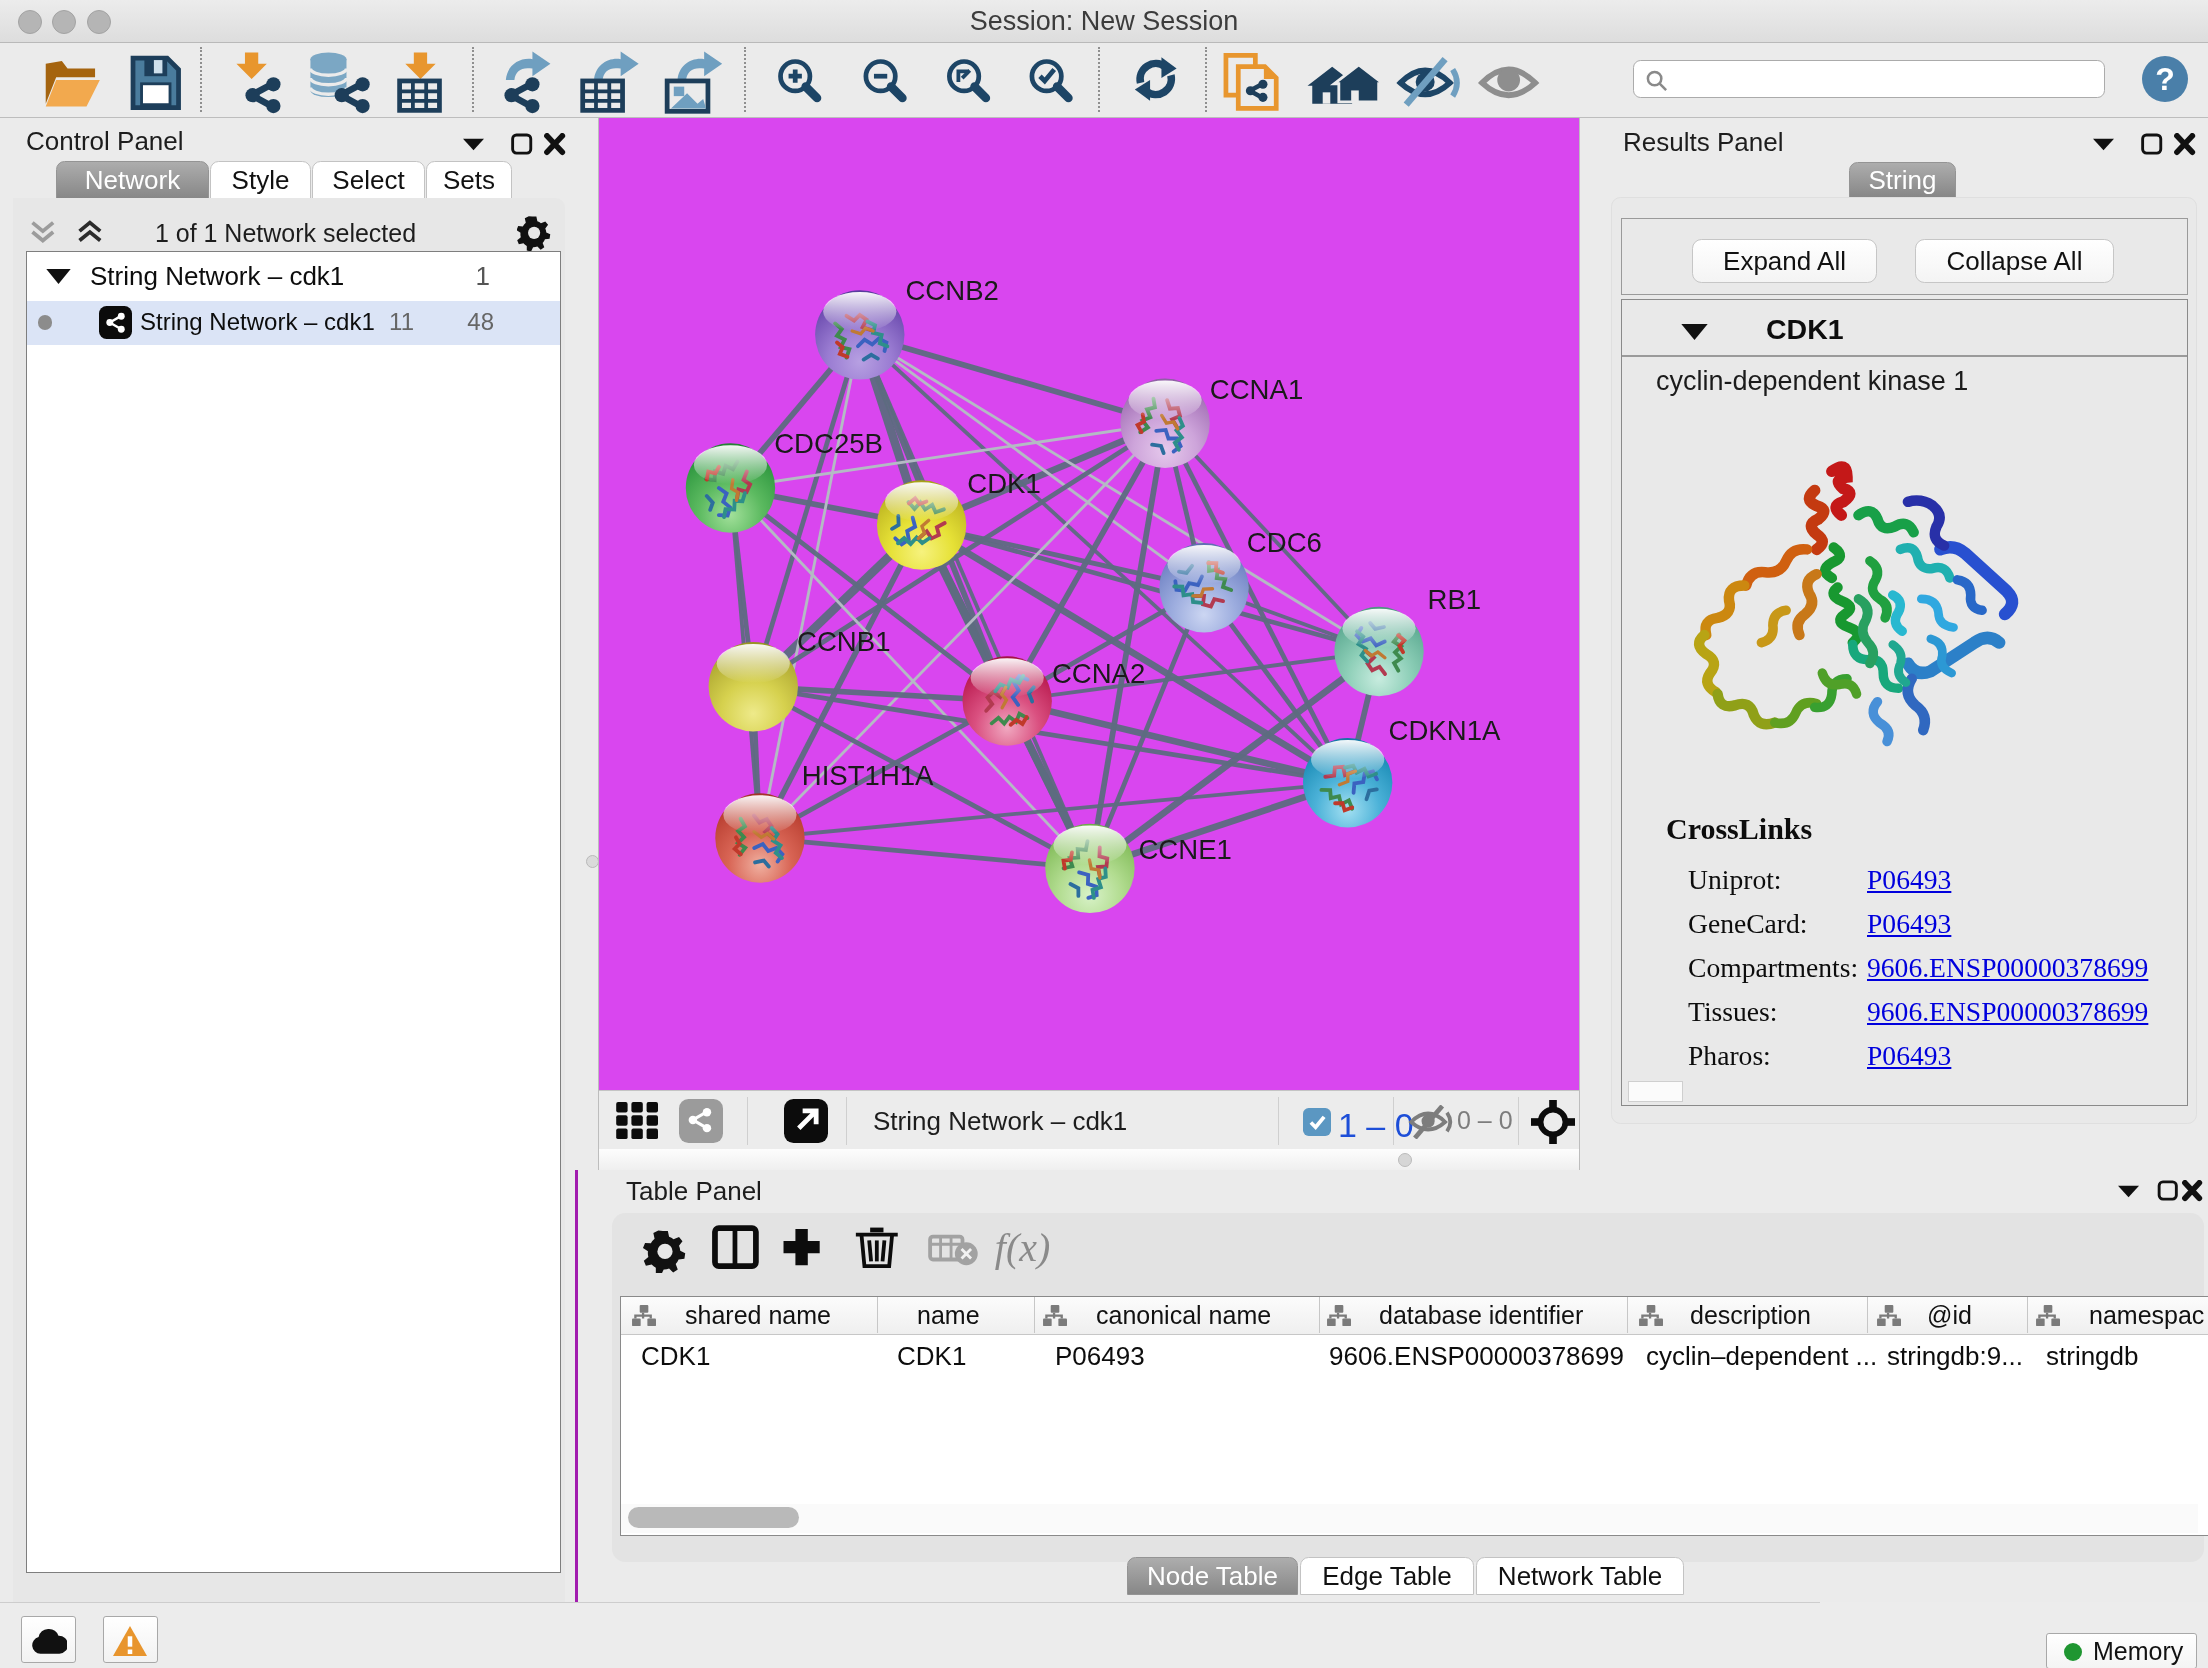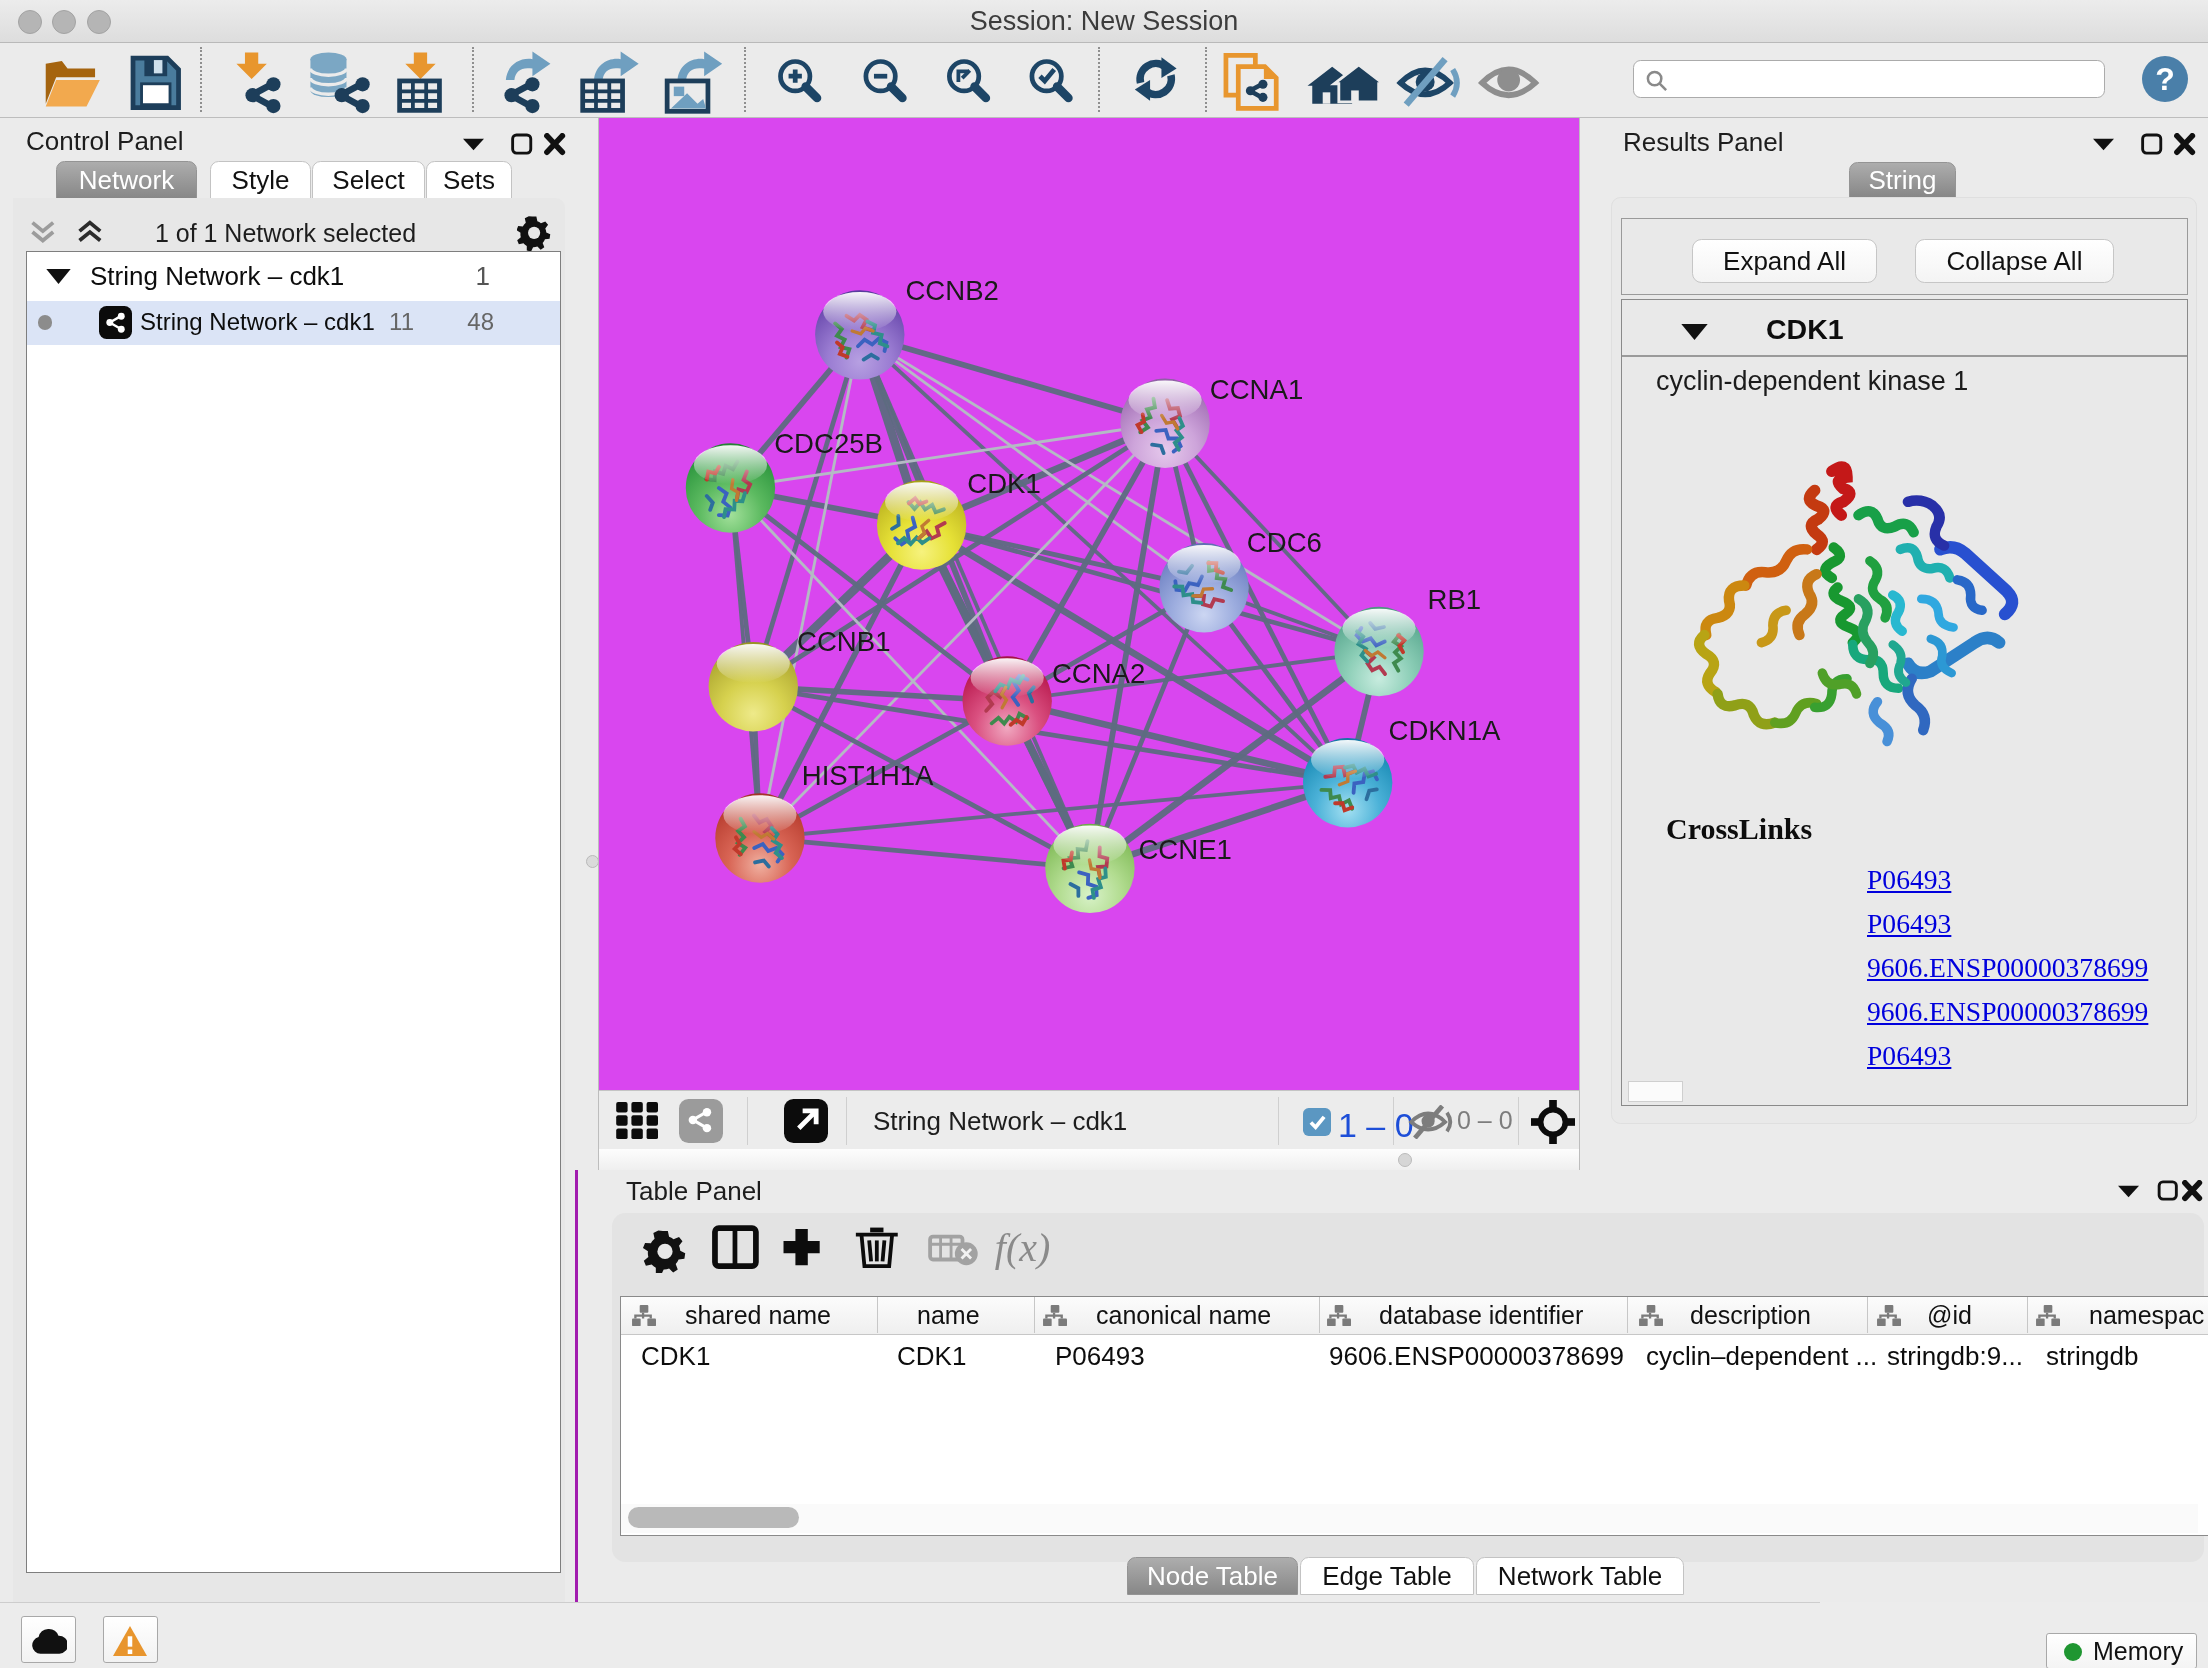--- a/index.html
+++ b/index.html
@@ -199,21 +199,21 @@
     <div id="helpbtn">?</div>
   </div>
 
   <div class="abs" id="controlpanel">
     <div class="abs paneltitle" style="left:26px;top:7.6px;">Control Panel</div>
     <svg class="abs" style="left:463px;top:15px;" width="105" height="23" viewBox="0 0 110 24">
       <polygon points="0,6 22,6 11,18" fill="#111"></polygon>
       <rect x="52" y="2" width="19" height="19" rx="4" fill="none" stroke="#111" stroke-width="3"></rect>
       <path d="M88 3 L104 20 M104 3 L88 20" stroke="#111" stroke-width="6" stroke-linecap="round"></path>
     </svg>
-    <div class="tab tabsel" style="left:56px;top:43px;width:141px;">Network</div>
+    <div class="tab tabsel" style="left:56px;top:43px;width:153px;">Network</div>
     <div class="tab" style="left:210px;top:43px;width:101px;">Style</div>
     <div class="tab" style="left:312px;top:43px;width:113px;">Select</div>
     <div class="tab" style="left:426px;top:43px;width:86px;">Sets</div>
     <div class="abs" style="left:13.3px;top:80px;width:552px;height:1495px;background:#e7e7e7;border-radius:0 9.5px 9.5px 9.5px;"></div>
 
     <svg class="abs" style="left:28.5px;top:99px;" width="86" height="32" viewBox="0 0 90 34">
       <g stroke="#9c9c9c" stroke-width="4" fill="none">
         <path d="M3 6 L14 15 L25 6"></path>
           <path d="M3 16 L14 25 L25 16"></path>
       </g>
@@ -588,20 +588,23 @@
       <path d="M152 122 q-14 6 -8 20 q8 12 -4 22 q-12 8 -6 22" stroke="#c87818" stroke-width="11"></path>
       <path d="M120 160 q-14 2 -14 16 q2 14 -12 18" stroke="#c89818" stroke-width="10"></path>
       <path d="M158 226 q4 14 18 12 q14 -4 18 10" stroke="#50a028" stroke-width="10"></path>
       <path d="M208 108 q12 8 6 20 q-8 12 4 20 q12 6 6 20" stroke="#20a040" stroke-width="10"></path>
       <path d="M232 196 q12 8 8 20 q-6 12 6 20" stroke="#20a890" stroke-width="9"></path>
       <path d="M272 190 q14 4 12 18 q-4 12 10 18" stroke="#2c98d4" stroke-width="9"></path>
       <path d="M300 128 q14 2 14 16 q-2 14 12 16" stroke="#2868c8" stroke-width="10"></path>
     </svg>
 
     <div class="abs" style="left:86px;top:694px;font-family:'Liberation Serif',serif;font-size:30px;font-weight:bold;color:#0d0d0d;">CrossLinks</div>
+    <div class="abs" style="left:108px;top:740px;font-family:'Liberation Serif',serif;font-size:27.6px;color:#0d0d0d;line-height:44px;">
+      Uniprot:<br>GeneCard:<br>Compartments:<br>Tissues:<br>Pharos:
+    </div>
     <div class="abs" style="left:287px;top:740px;font-family:'Liberation Serif',serif;font-size:27.6px;color:#0000dd;line-height:44px;text-decoration:underline;">
       P06493<br>P06493<br>9606.ENSP00000378699<br>9606.ENSP00000378699<br>P06493
     </div>
     <div class="abs" style="left:48px;top:963px;width:53px;height:19px;background:#fbfbfb;border:1px solid #cfcfcf;"></div>
   </div>
 
   <div class="abs" id="tablepanel">
     <div class="abs paneltitle" style="left:48px;top:5.7px;">Table Panel</div>
     <svg class="abs" style="left:1540px;top:9.5px;" width="88" height="23" viewBox="0 0 92 24">
       <polygon points="0,6 22,6 11,18" fill="#111"></polygon>

